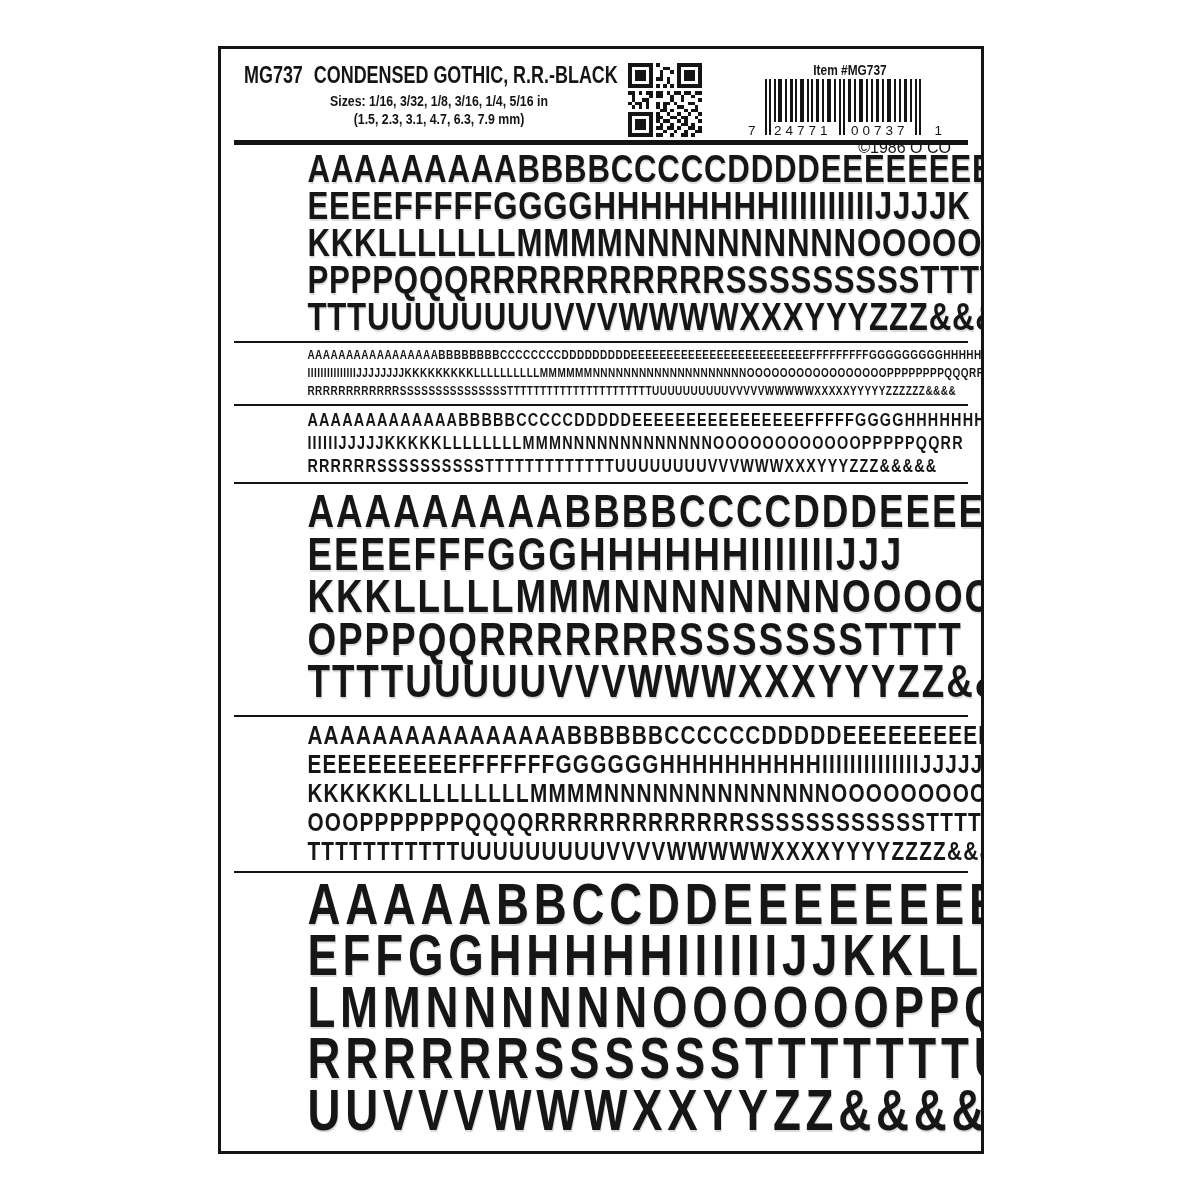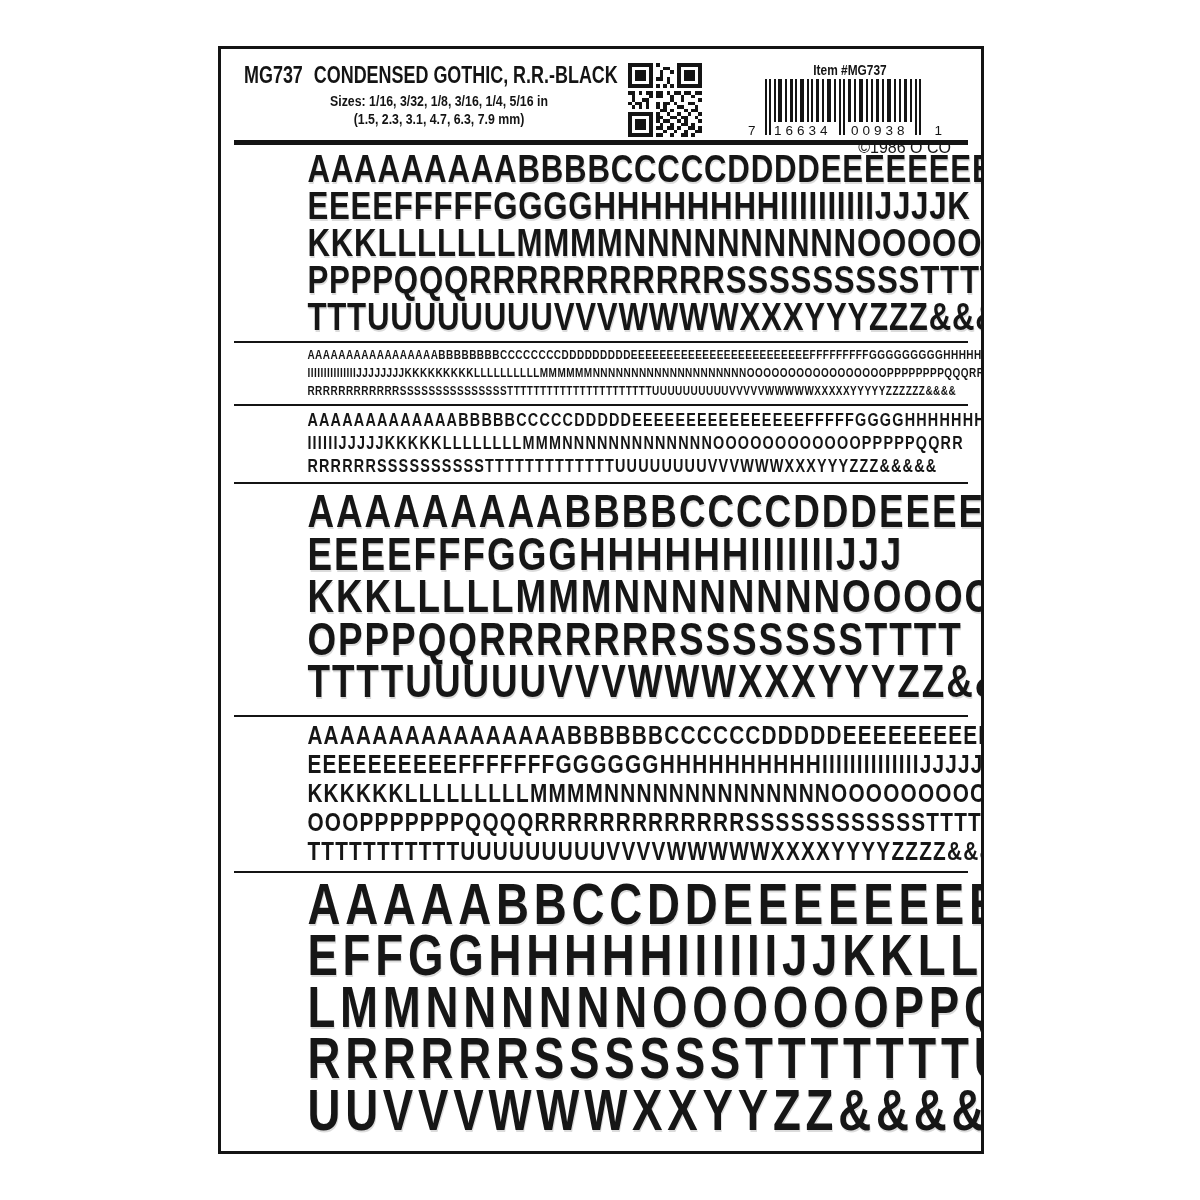--- a/index.html
+++ b/index.html
@@ -185,22 +185,22 @@
                   <rect x="140" y="0" width="4" height="43"></rect>
                 <rect x="147" y="0" width="2" height="43"></rect>
                   <rect x="152" y="0" width="2" height="43"></rect>
                 <rect x="157" y="0" width="3" height="43"></rect>
                   <rect x="163" y="0" width="2" height="43"></rect>
                 <rect x="168" y="0" width="2" height="56"></rect>
                   <rect x="172" y="0" width="2" height="56"></rect>
               </g>
             </svg>
             <span class="bc-digit bc-left">7</span>
-            <span class="bc-digit bc-g1">16634</span>
-            <span class="bc-digit bc-g2">00938</span>
+            <span class="bc-digit bc-g1">24771</span>
+            <span class="bc-digit bc-g2">00737</span>
             <span class="bc-digit bc-right">1</span>
           </div>
           <div class="bc-copy">©1986 O CO</div>
         </div>
       </div>
 
       <div class="rule-thick"></div>
 
       <div class="section s1">
         <div class="row">AAAAAAAAABBBBCCCCCDDDDEEEEEEEEEEE</div>

